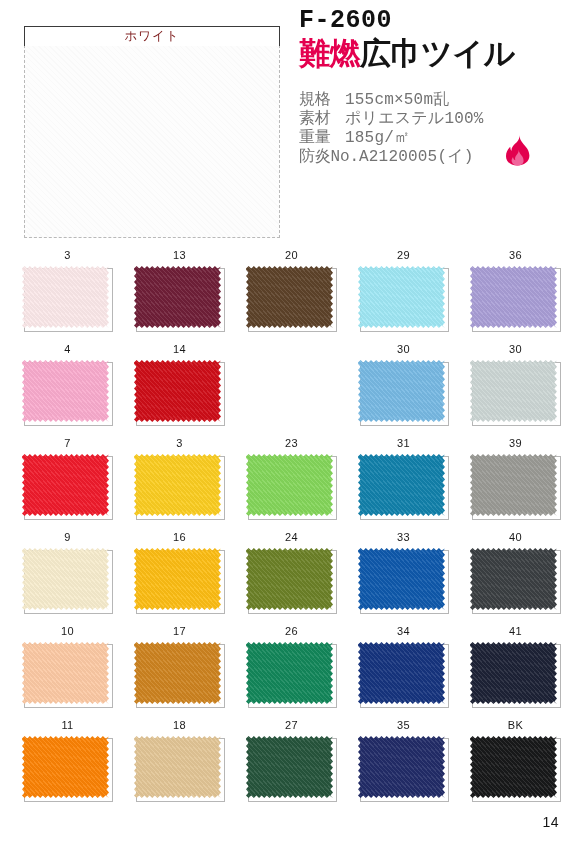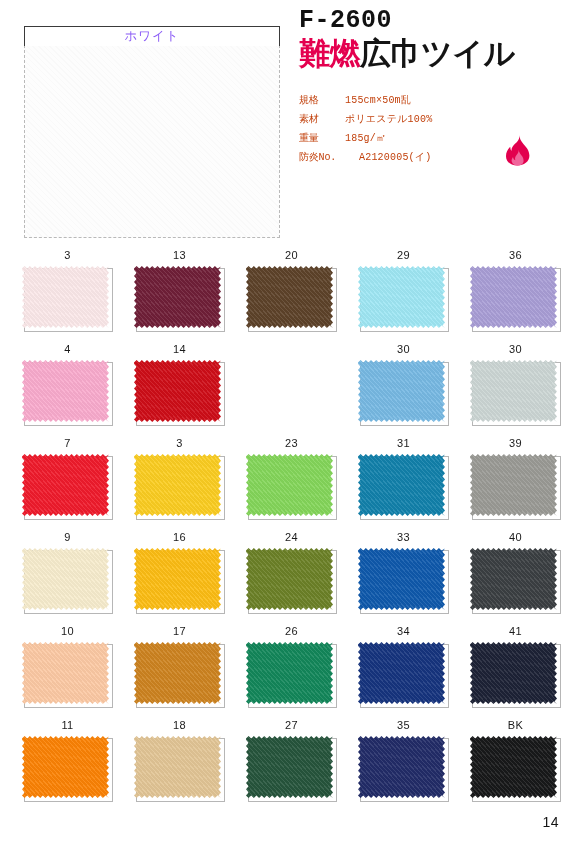--- a/index.html
+++ b/index.html
@@ -37,24 +37,24 @@
     font-weight: bold;
     line-height: 1.08;
     margin: 0 0 19px 0;
     white-space: nowrap;
     letter-spacing: -0.5px;
   }
   #product-name .hl { color: #e4004f; }
   #product-name .rest { color: #141414; }
 
   .spec-line {
-    font-size: 10px;
+    font-size: 16px;
     line-height: 19px;
     white-space: nowrap;
-    color: #c2410c;
+    color: #737373;
     letter-spacing: -0.2px;
   }
   .spec-label {
     display: inline-block;
     min-width: 46px;
   }
   .spec-label.wide { min-width: 60px; }
   .spec-value { letter-spacing: 0.2px; }
 
   #flame-icon {
@@ -79,21 +79,21 @@
     top: 0px;
     right: 6px;
     height: 20px;
     border: 1px solid #3a3a3a;
     border-bottom: none;
     box-sizing: border-box;
     text-align: center;
     font-size: 12.5px;
     line-height: 19px;
     letter-spacing: 1px;
-    color: #8b5cf6;
+    color: #7f1d1d;
     background: #ffffff;
     z-index: 3;
   }
   #white-swatch-fabric {
     position: absolute;
     left: 14px;
     top: 19px;
     right: 6px;
     bottom: 0px;
     background: #fdfdfd;

